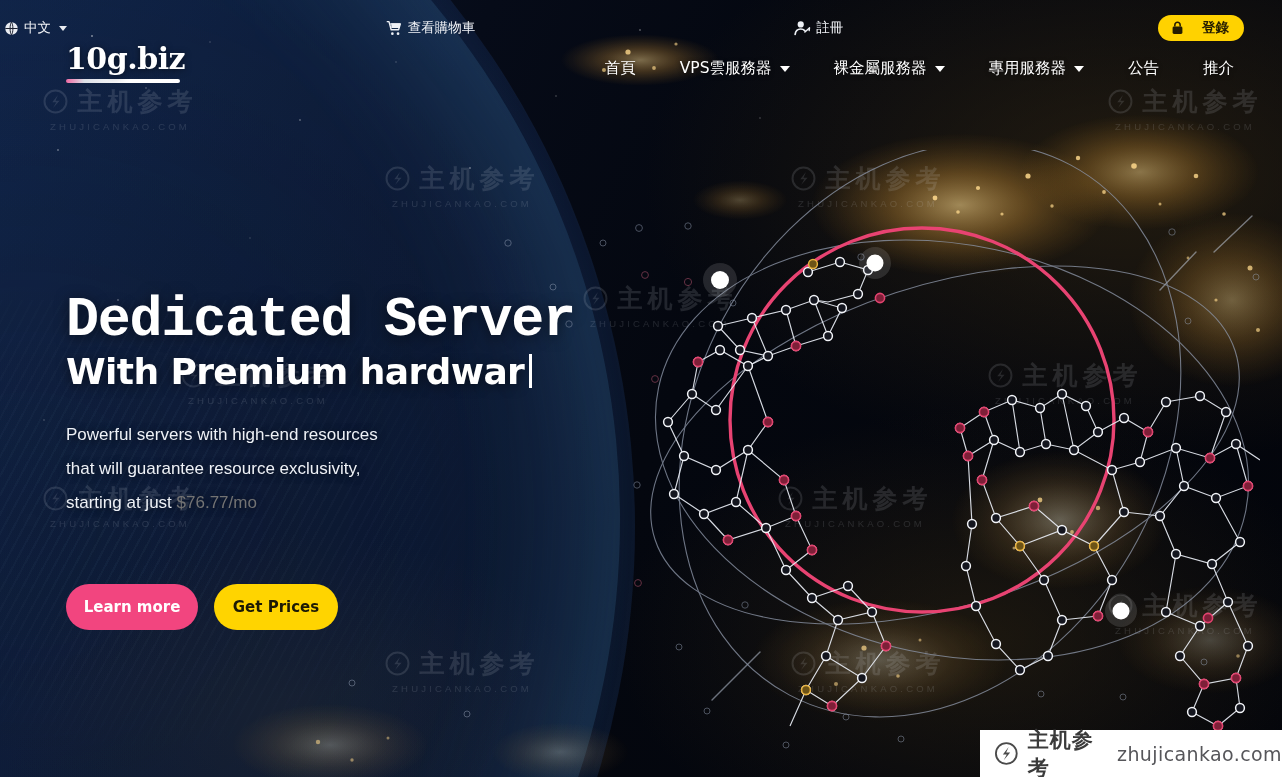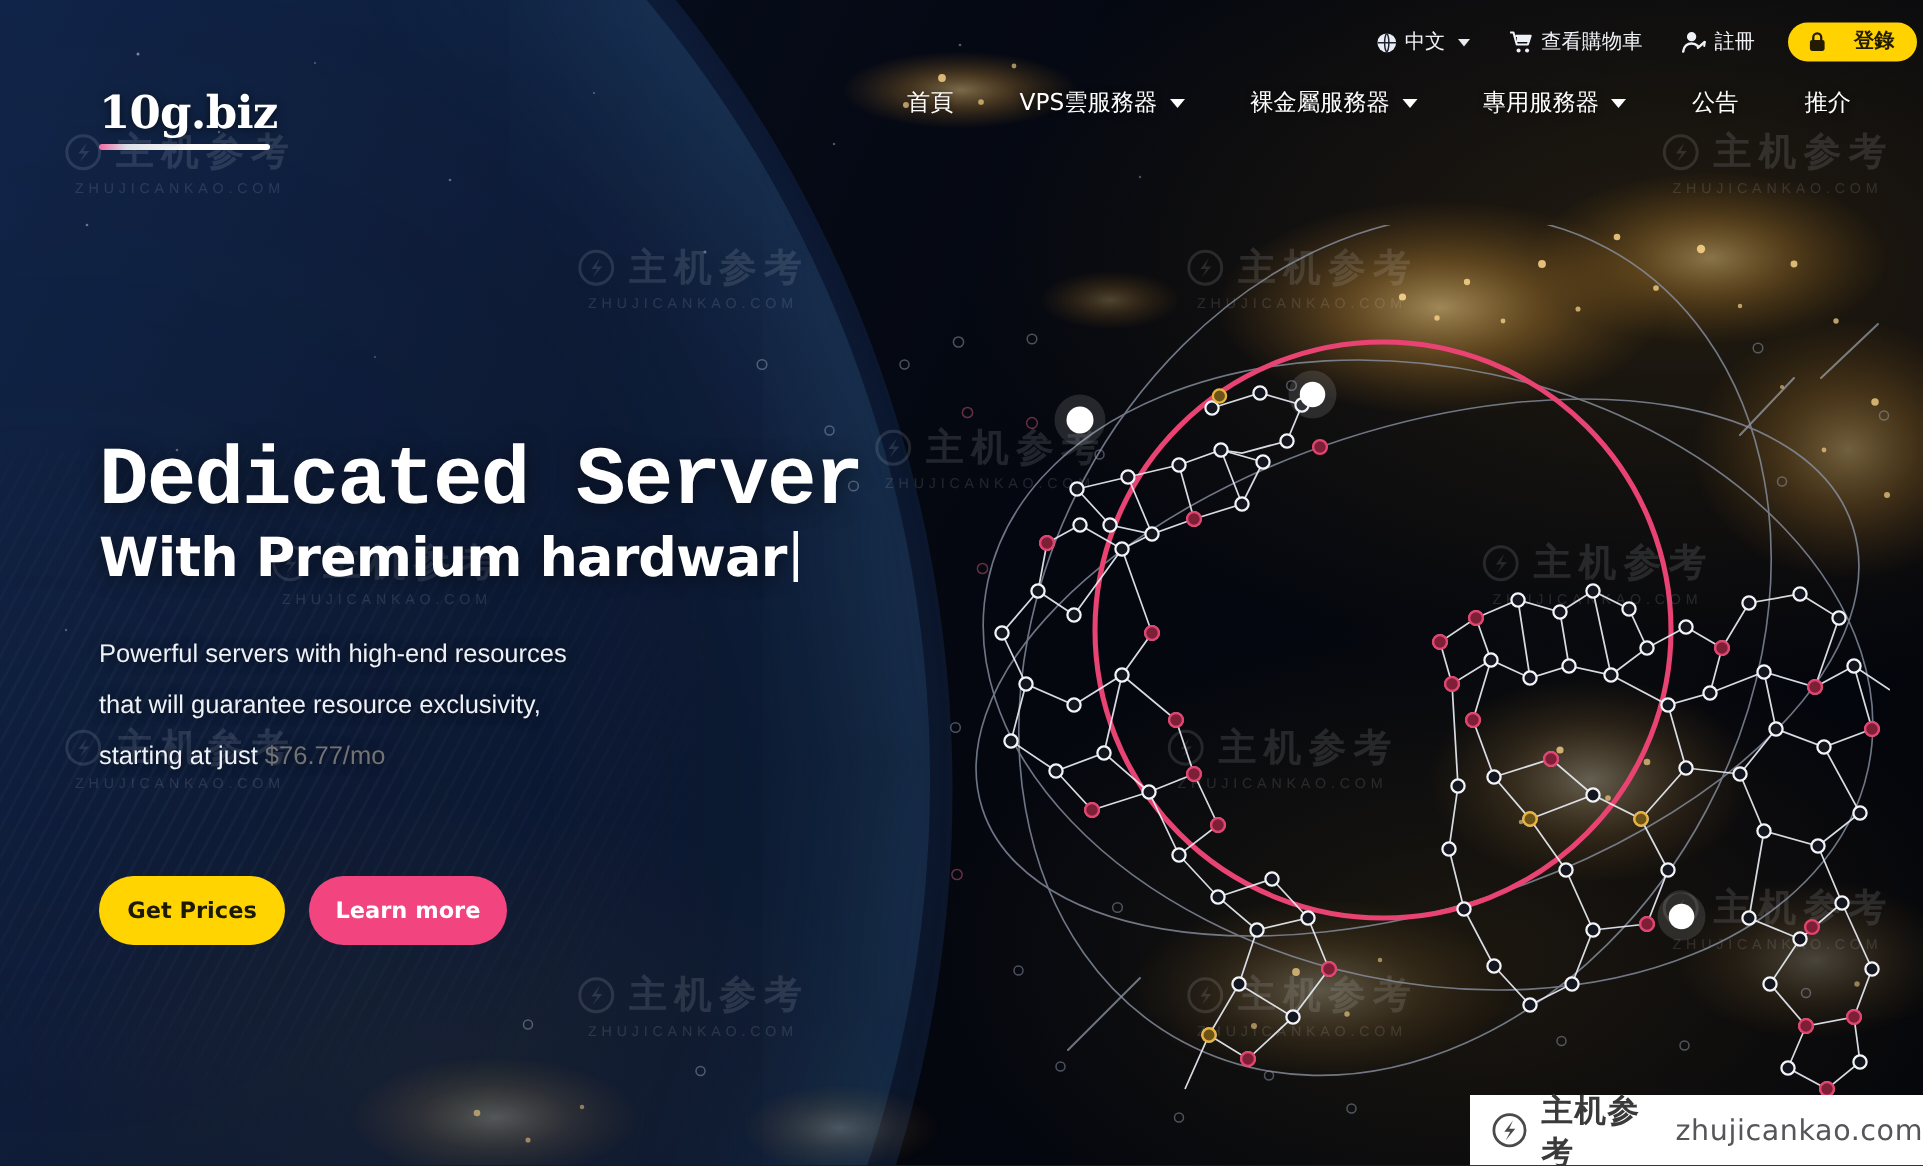--- a/index.html
+++ b/index.html
@@ -85,22 +85,22 @@
     white-space: nowrap;
   }
   .wm-row { display: flex; align-items: center; gap: 9px; }
   .wm-cn { font-size: 25px; letter-spacing: 5px; font-weight: 700; font-family: "DejaVu Sans", sans-serif; }
   .wm-en { font-size: 9.5px; letter-spacing: 3.2px; margin-top: 3px; font-family: "Liberation Sans", sans-serif; }
   .wm-mark { width: 26px; height: 26px; }
 
   
   .topbar {
     position: absolute; top: 0; left: 0; right: 0; height: 56px;
-    display: flex; align-items: center; justify-content: flex-end;
-    padding-right: 4px; gap: 18px;
+    display: flex; align-items: center; justify-content: space-between;
+    padding-right: 38px; gap: 18px;
     z-index: 30;
   }
   .util {
     display: flex; align-items: center; gap: 5px;
     color: #f0f2f6; font-size: 13.5px;
     font-family: "DejaVu Sans", sans-serif;
     cursor: pointer; text-decoration: none;
     padding: 4px 4px;
   }
   .util svg { display: block; }
@@ -112,21 +112,21 @@
     font-size: 13.5px; font-weight: 700;
     font-family: "DejaVu Sans", sans-serif;
     border: none; border-radius: 999px;
     padding: 6px 15px 6px 13px;
     cursor: pointer;
     line-height: 1;
   }
 
   
   .logo {
-    position: absolute; left: 66px; top: 61px;
+    position: absolute; left: 66px; top: 44px;
     z-index: 30; cursor: pointer;
   }
   .logo-text {
     font-family: "DejaVu Serif", "Liberation Serif", serif;
     font-weight: 700; font-size: 30px; color: #ffffff;
     letter-spacing: -.5px; line-height: 1;
     text-shadow: 0 1px 6px rgba(0,0,0,.55);
   }
   .logo-rule {
     margin-top: 5px; height: 4px; width: 114px; border-radius: 2px;
@@ -736,22 +736,22 @@
       <span class="type-cursor"></span>
     </div>
     <p class="hero-p">
       <span>Powerful servers with high-end resources</span><br>
       <span>that will guarantee resource exclusivity,</span><br>
       <span>starting at just </span><span class="price">$76.77/mo</span>
     </p>
   </div>
 
   <div class="cta-row">
+    <button class="btn btn-pink">Learn more</button>
     <button class="btn btn-yellow">Get Prices</button>
-    <button class="btn btn-pink">Learn more</button>
   </div>
 
   <div class="site-badge">
     <svg width="27" height="27" viewBox="0 0 32 32">
       <circle cx="16" cy="16" r="13.5" fill="none" stroke="#4a4a4a" stroke-width="2.4"></circle>
       <path d="M19 7.5 L11.5 17.2 H16.6 L12.6 24.8 L21 14.6 H15.8 Z" fill="#4a4a4a"></path>
     </svg>
     <span class="badge-cn">主机参考</span>
     <span class="badge-en">zhujicankao.com</span>
   </div>

